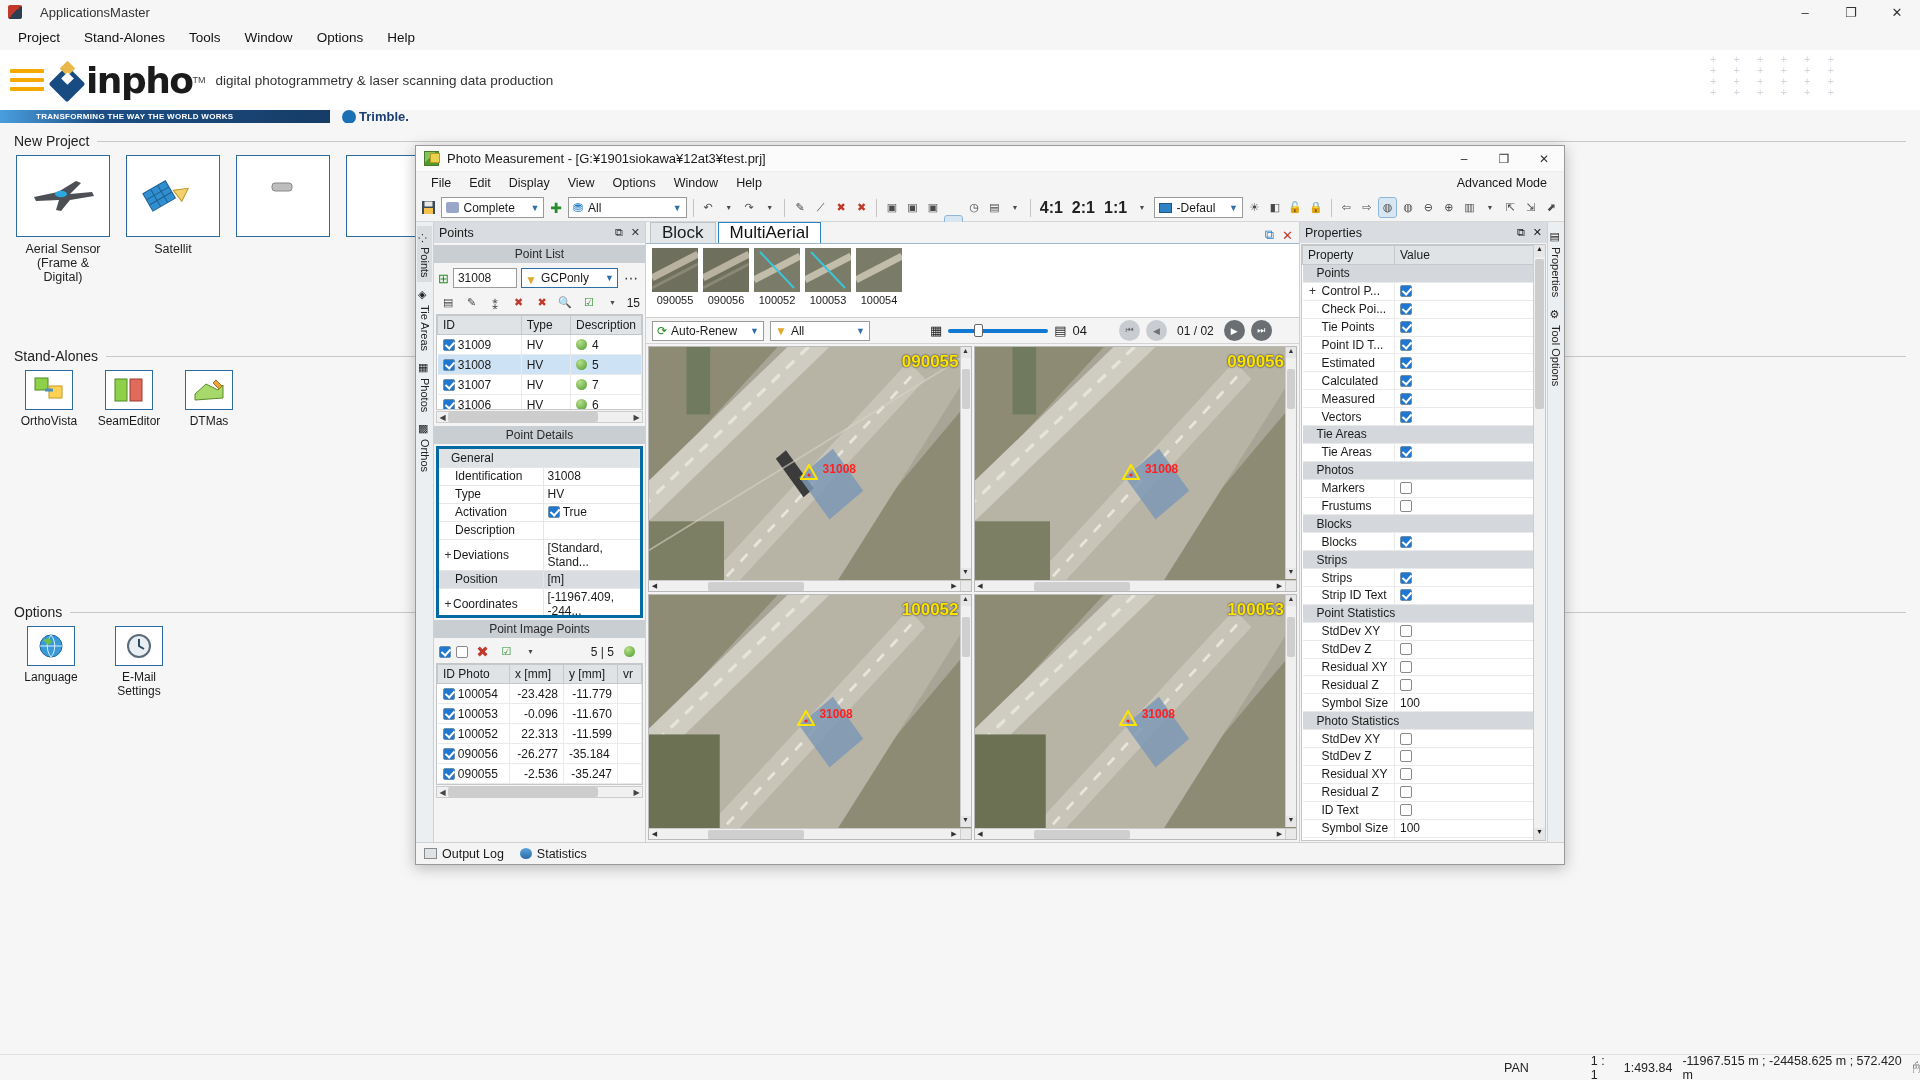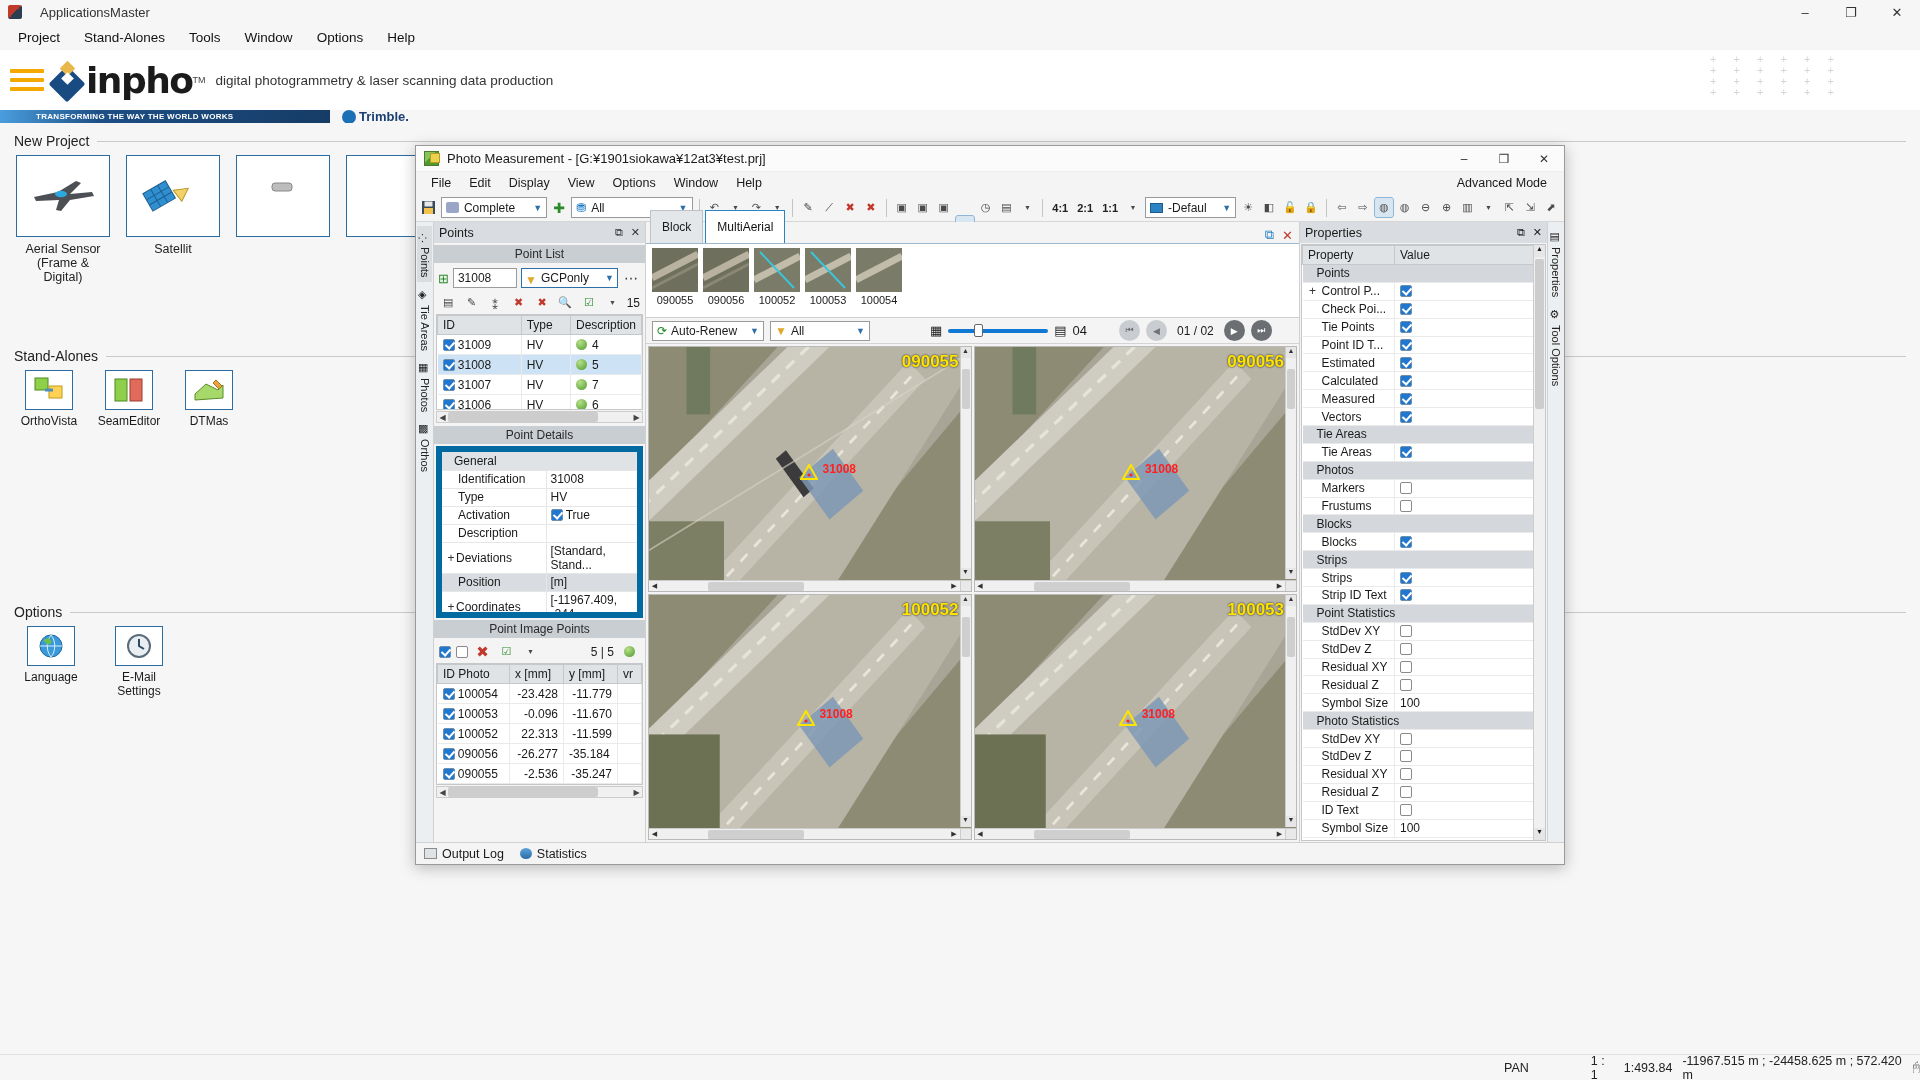--- a/index.html
+++ b/index.html
@@ -67,21 +67,21 @@
   .pm-wb div { width:40px; height:26px; display:flex;align-items:center;justify-content:center; font-size:12px; color:#333;}
   .pm-menu { height:22px; display:flex; align-items:center; padding-left:6px; position:relative;}
   .pm-menu span { padding:3px 9px; font-size:12.5px;}
   .adv-mode { position:absolute; right:8px; font-size:12.5px; color:#1a1a1a;}
   .pm-toolbar { height:28px; display:flex; align-items:center; gap:3px; padding:0 4px; border-bottom:1px solid #d6d6d6;}
   .tb-ic { width:19px; height:19px; display:flex; align-items:center; justify-content:center; font-size:11px; color:#4a4a4a; border-radius:2px;}
   .tb-sep { width:1px; height:18px; background:#c4c4c4; margin:0 3px;}
   .combo { height:21px; border:1px solid #999; background:#fff; display:flex; align-items:center; gap:5px; padding:0 4px; font-size:12px;}
   .combo .cv{white-space:nowrap; overflow:hidden;}
   .combo .ar { margin-left:auto; color:#2d6fa8; font-size:9px;}
-  .zoomlbl { font-size:11px; font-weight:bold; color:#222; padding:0 3px;}
+  .zoomlbl { font-size:16px; font-weight:bold; color:#222; padding:0 3px;}
 
   .pm-main { flex:1; display:flex; min-height:0; }
   
   .vstrip { width:18px; background:#eceff1; border-right:1px solid #d0d0d0; display:flex; flex-direction:column; align-items:center; padding-top:4px; gap:2px;}
   .vtab { writing-mode:vertical-rl; font-size:11px; padding:4px 1px; color:#222; display:flex; align-items:center; gap:4px;}
   .vtab.on { background:#d9dde0;}
   .vico { width:13px; height:13px; flex:none;}
 
   
   .points-panel { width:212px; background:#f4f4f5; border-right:1px solid #d0d0d0; display:flex; flex-direction:column; min-height:0;}
@@ -114,21 +114,21 @@
   table.det { width:100%; border-collapse:collapse; font-size:12px; background:#fff;}
   table.det td { border-bottom:1px solid #e6e6e6; padding:1px 4px; height:18px; vertical-align:middle;}
   table.det td.k { width:104px; border-right:1px solid #e6e6e6;}
   table.det tr.cat td { background:#dfe3e6; }
   table.det tr.hl td { background:#d9dde1;}
   .plus { display:inline-block; width:10px; text-align:center; color:#333; font-size:12px;}
 
   
   .viewer { flex:1; display:flex; flex-direction:column; min-width:0; background:#f4f4f5;}
   .vtabs { height:22px; display:flex; align-items:flex-end; gap:2px; padding-left:4px; border-bottom:1px solid #9db8cc; position:relative;}
-  .vtab2 { padding:9px 11px; font-size:12px; background:#e4e7ea; border:1px solid #bcc3c9; border-bottom:none;}
+  .vtab2 { padding:0 11px; font-size:17px; background:#e4e7ea; border:1px solid #bcc3c9; border-bottom:none;}
   .vtab2.on { background:#fff; border-color:#2b83c4 #2b83c4 #fff; color:#111;}
   .vt-right { margin-left:auto; display:flex; gap:8px; padding-right:6px; align-items:center;}
 
   .thumbstrip { height:74px; background:#fff; border-bottom:1px solid #cfcfcf; display:flex; gap:5px; padding:4px 6px; align-items:flex-start;}
   .thumb-it { width:46px; text-align:center;}
   .thumb-it .im { width:46px; height:44px; background:#6a6d5c; overflow:hidden; position:relative;}
   .thumb-it .lb { font-size:11px; margin-top:2px;}
 
   .navbar { height:26px; display:flex; align-items:center; gap:6px; padding:0 6px; background:#f4f4f5; border-bottom:1px solid #d4d4d4;}
   .mini-combo{height:20px;border:1px solid #9b9b9b;background:#fff;display:flex;align-items:center;gap:4px;padding:0 4px;font-size:12px;}
@@ -534,21 +534,21 @@
         </table>
       </div>
       <div class="hscroll">
         <span class="ar">◀</span>
         <span class="thumb" style="width:150px"></span>
         <span class="ar" style="margin-left:auto">▶</span>
       </div>
 
       <div class="grp-bar">Point Details</div>
 
-      <div class="det-wrap" style="border:6px solid #0369a1;margin:0 2px;overflow:hidden;max-height:172px;">
+      <div class="det-wrap" style="border:3px solid #0369a1;margin:0 2px;overflow:hidden;max-height:172px;">
         <table class="det">
           <tbody>
               <tr class="cat">
                 <td class="k" colspan="2"><span style="padding-left:8px">General</span></td>
               </tr>
           <tr>
                 <td class="k"><span style="padding-left:12px">Identification</span></td>
                 <td>31008</td>
               </tr>
           <tr>

